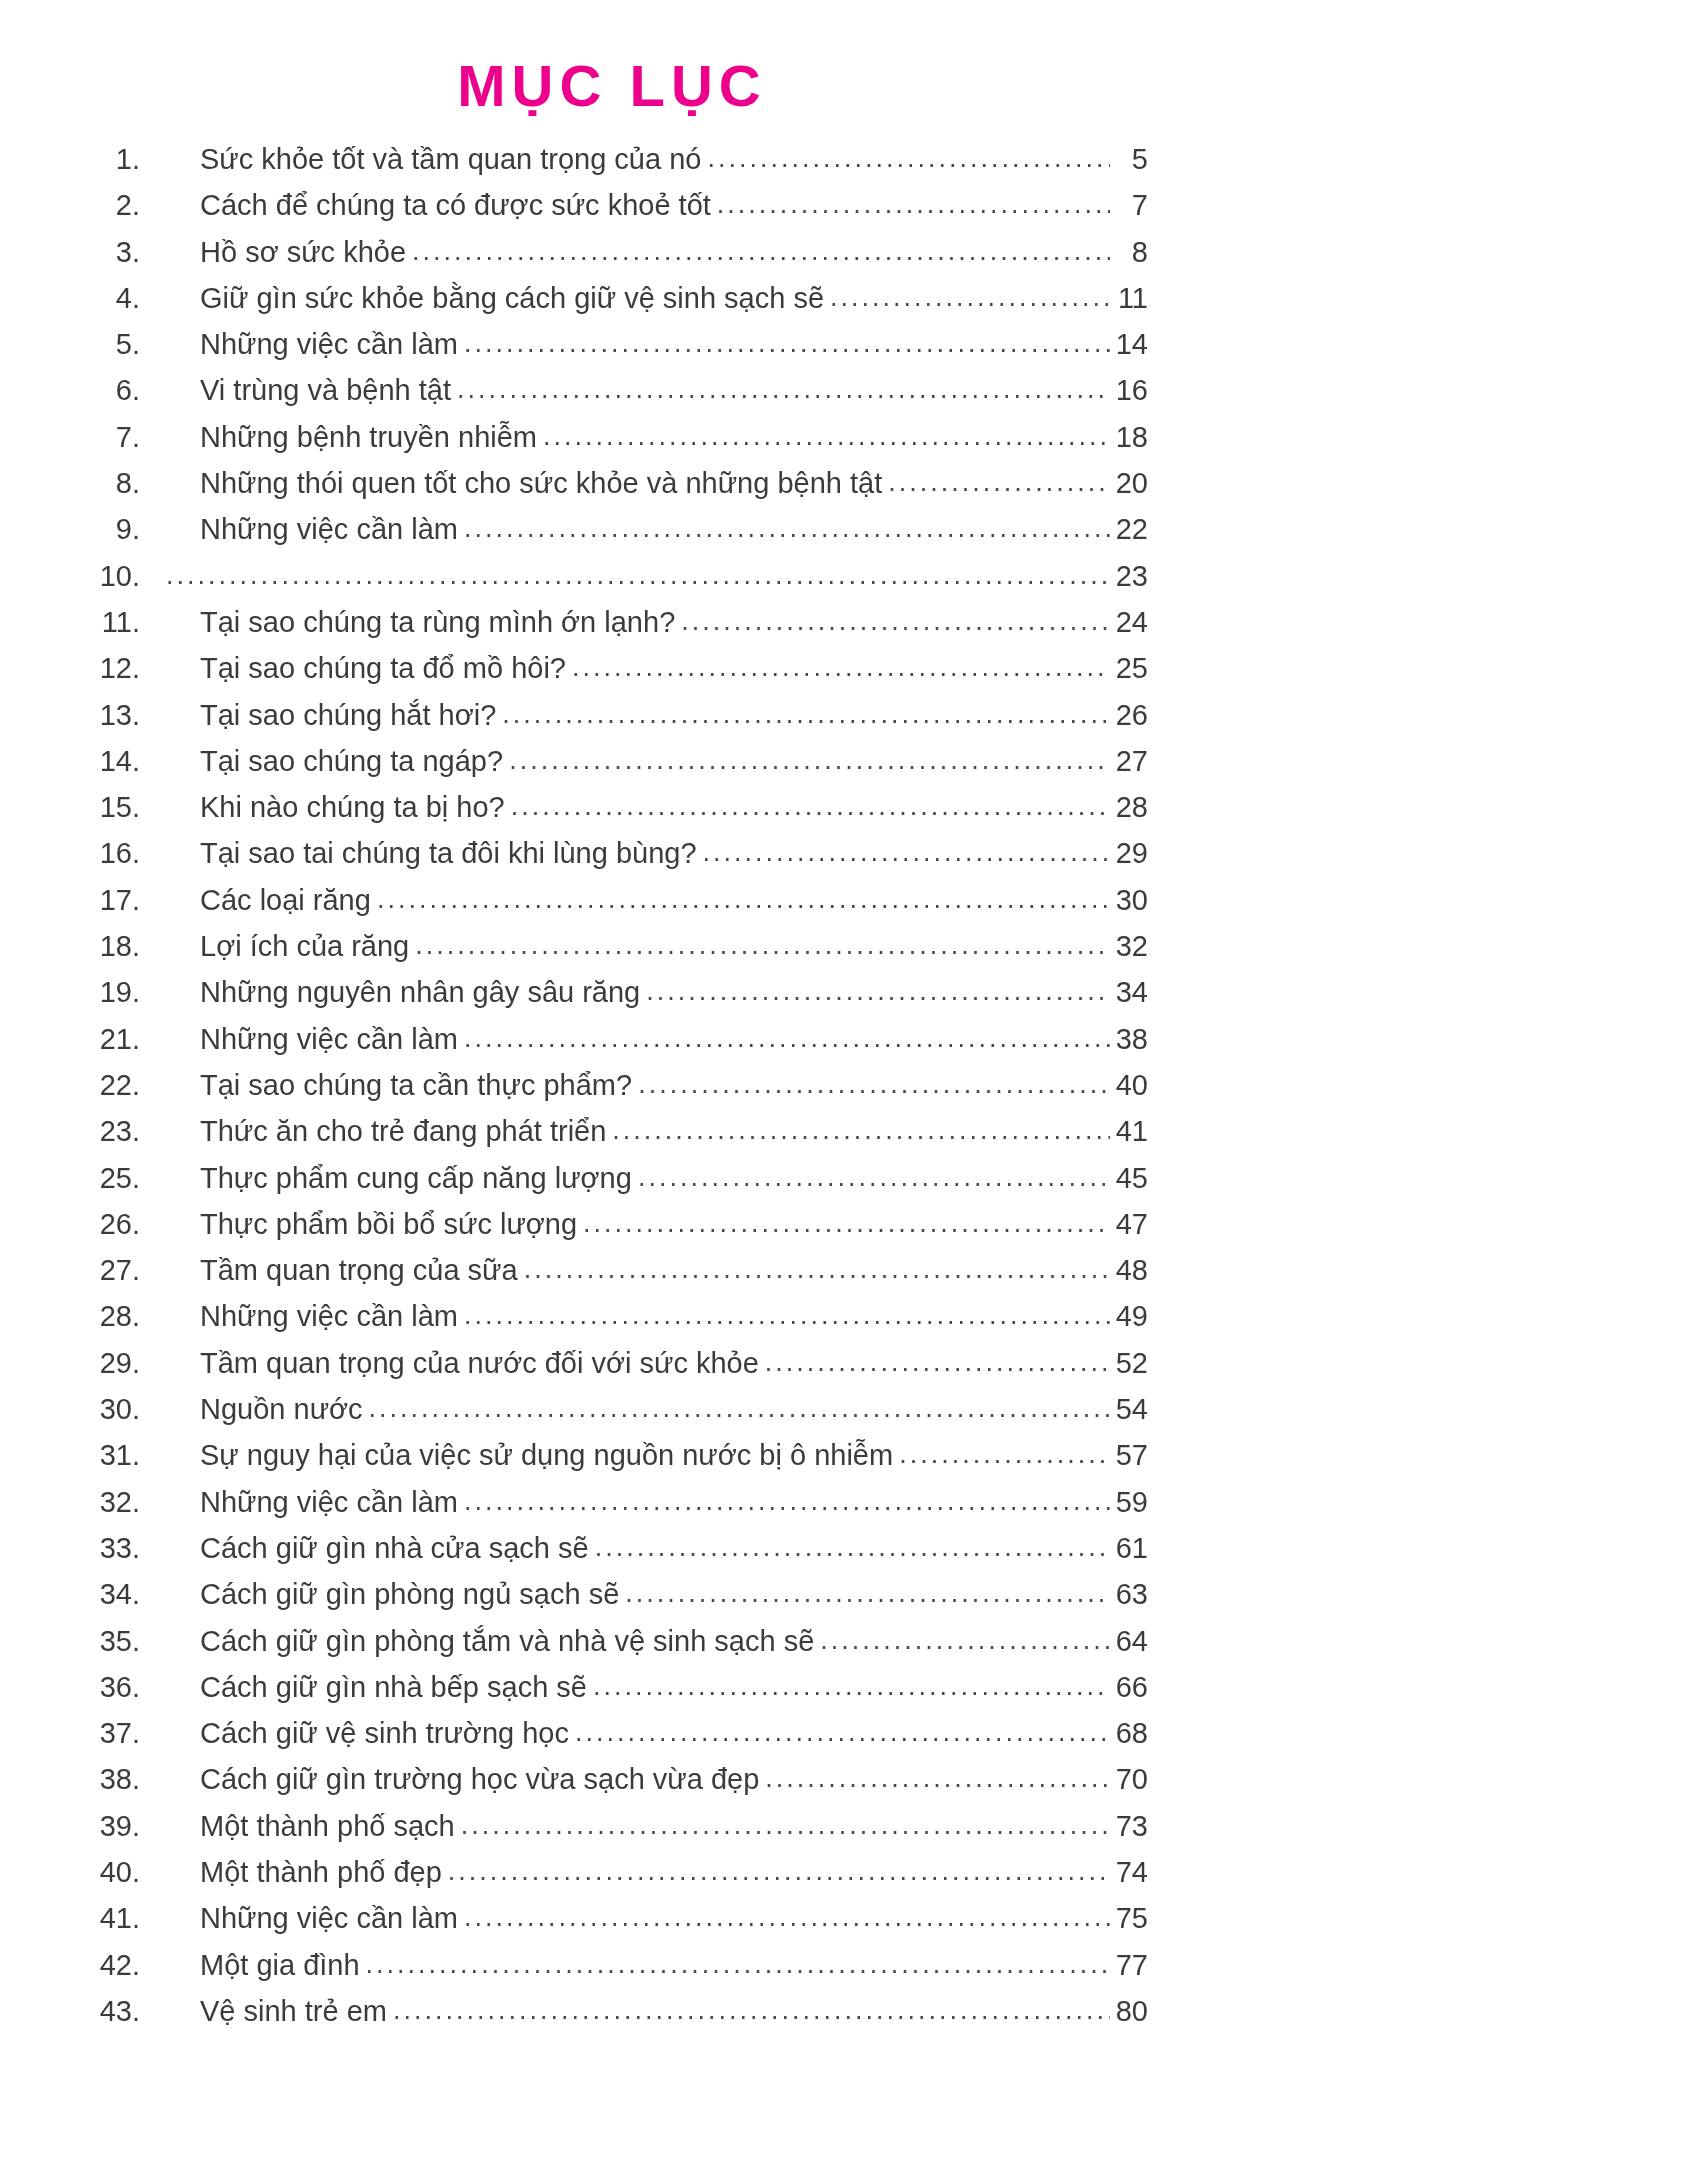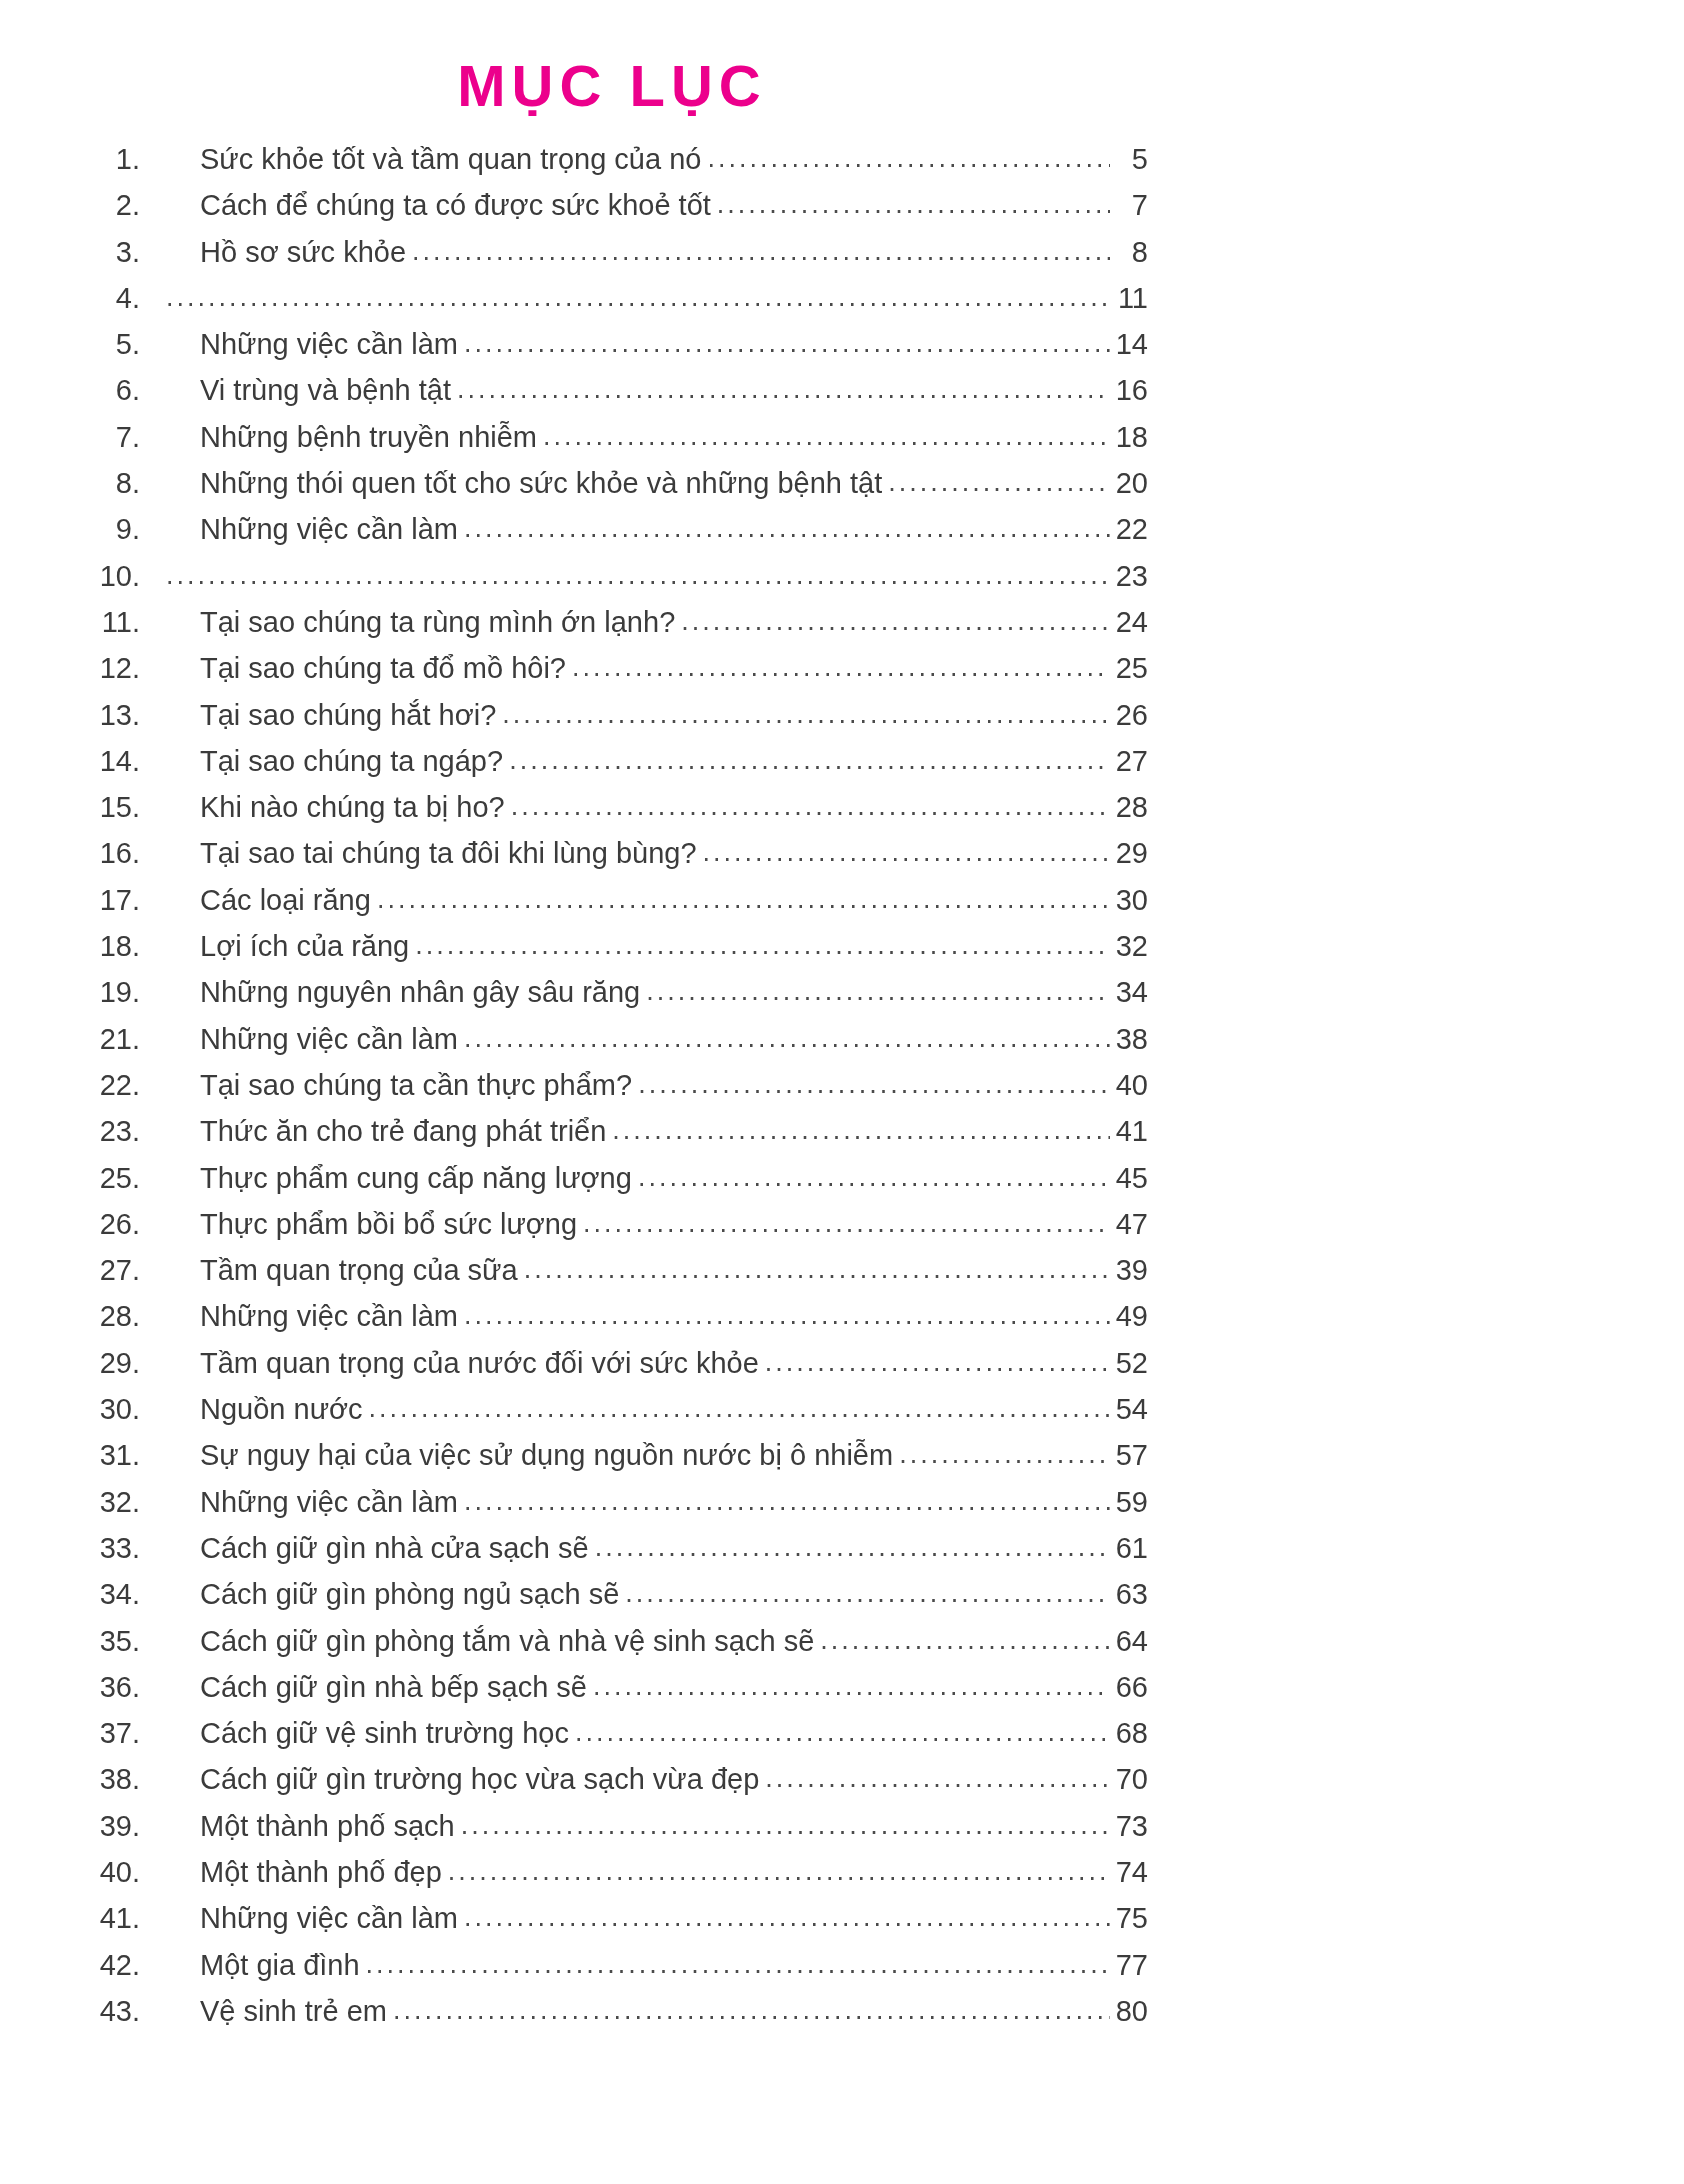--- a/index.html
+++ b/index.html
@@ -95,20 +95,21 @@
 
   <div class="row">
     <span class="num">3.</span>
     <span class="title">Hồ sơ sức khỏe</span>
     <span class="dots"></span>
     <span class="pagenum">8</span>
   </div>
 
   <div class="row">
     <span class="num">4.</span>
+    <span class="title">Giữ gìn sức khỏe bằng cách giữ vệ sinh sạch sẽ</span>
     <span class="dots"></span>
     <span class="pagenum">11</span>
   </div>
 
   <div class="row">
     <span class="num">5.</span>
     <span class="title">Những việc cần làm</span>
     <span class="dots"></span>
     <span class="pagenum">14</span>
   </div>
@@ -244,21 +245,21 @@
     <span class="num">26.</span>
     <span class="title">Thực phẩm bồi bổ sức lượng</span>
     <span class="dots"></span>
     <span class="pagenum">47</span>
   </div>
 
   <div class="row">
     <span class="num">27.</span>
     <span class="title">Tầm quan trọng của sữa</span>
     <span class="dots"></span>
-    <span class="pagenum">39</span>
+    <span class="pagenum">48</span>
   </div>
 
   <div class="row">
     <span class="num">28.</span>
     <span class="title">Những việc cần làm </span>
     <span class="dots"></span>
     <span class="pagenum">49</span>
   </div>
 
   <div class="row">

